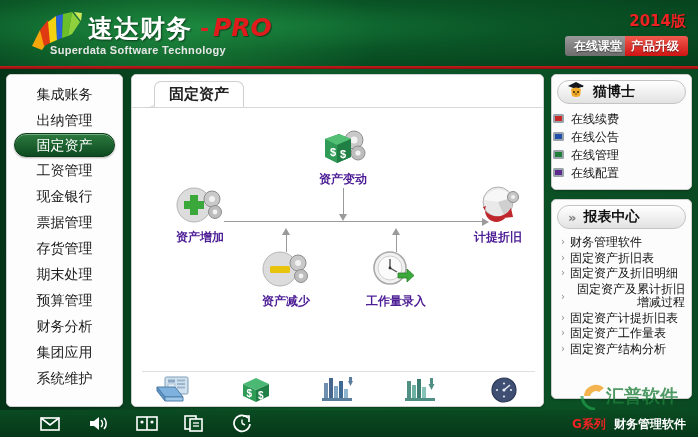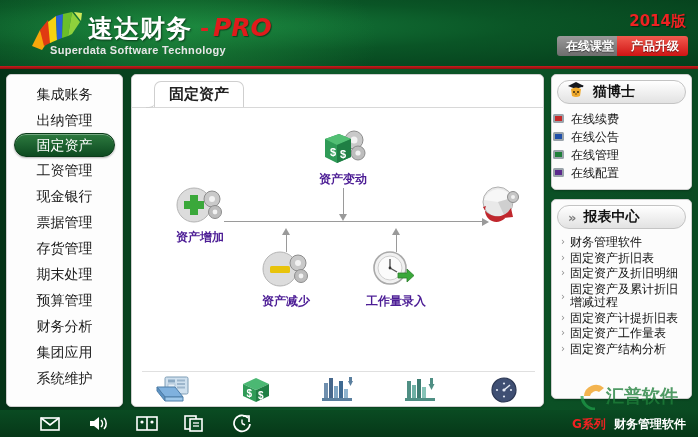--- a/index.html
+++ b/index.html
@@ -30,21 +30,21 @@
               color:#e6e6e6; letter-spacing:.3px;
               font-family:"Liberation Sans",sans-serif; }
   .hdr-year { position:absolute; right:12px; top:12px; color:#ee2222; font-size:15px;
               font-weight:bold; text-shadow:1px 1px 1px rgba(0,0,0,.5); }
   .hdr-btns { position:absolute; right:10px; top:36px; height:20px; display:flex; }
   .hdr-btn { height:20px; display:flex; align-items:center; justify-content:center;
              font-size:12px; font-weight:bold; color:#fff; padding:0 9px;
              text-shadow:0 1px 1px rgba(0,0,0,.55); }
   .hdr-btn.grey { background:linear-gradient(#9a9a9a,#6d6d6d); border-radius:3px 0 0 3px; }
   .hdr-btn.red  { background:linear-gradient(#f25a4e,#cf1414); border-radius:0 3px 3px 0;
-                  margin-left:-6px; padding-left:14px; }
+                  margin-left:-6px; padding-left:6px; }
   .hdr-rule { position:absolute; left:0; top:66px; width:698px; height:3px;
               background:linear-gradient(#c81d1d,#8e0e0e); }
 
   
   .sidebar { position:absolute; left:6px; top:74px; width:117px; height:333px;
              background:#fdfdfd; border:1px solid #cfcfcf; border-radius:5px;
              box-shadow:0 1px 2px rgba(0,0,0,.25); padding-top:6px; }
   .side-item { height:26px; line-height:26px; text-align:center; font-size:14px;
                color:#1b1b1b; margin:0 7px; border-radius:12px;
                font-family:"DejaVu Sans",sans-serif; }
@@ -252,20 +252,21 @@
         <div class="ico">
           <svg width="52" height="42" viewBox="0 0 52 42">
             <circle cx="26" cy="17" r="15" fill="#e9e9e9" stroke="#b0b0b0" stroke-width="1"></circle>
             <path d="M12 15 A15 15 0 0 1 40 13 L26 17 Z" fill="#f7f7f7"></path>
             <path d="M26 17 L40 13 A15 15 0 0 1 32 30 Z" fill="#cfcfcf"></path>
             <path d="M11 22 A15 14 0 0 0 36 27 l3 -4 l2 9 l-9 1 l3 -3 A11 11 0 0 1 14 21 Z" fill="#c0272d"></path>
             <circle cx="41" cy="12" r="5.5" fill="#c6c6c6" stroke="#8d8d8d" stroke-width="1"></circle>
             <circle cx="41" cy="12" r="2" fill="#f2f2f2"></circle>
           </svg>
         </div>
+        <div class="lbl">计提折旧</div>
       </div>
 
     </div>
 
     <div class="toolrule"></div>
     <div class="toolbar">
 
       <div class="tool">
         <div class="tico">
           <svg width="36" height="30" viewBox="0 0 36 30">
@@ -418,21 +419,21 @@
         <div class="ritem">
           <span class="chev">›</span>
           <span class="rtx2">固定资产折旧表</span>
         </div>
         <div class="ritem">
           <span class="chev">›</span>
           <span class="rtx2">固定资产及折旧明细</span>
         </div>
         <div class="ritem">
           <span class="chev" style="line-height:27px;">›</span>
-          <span class="rtx2" style="width:115px;">固定资产及累计折旧增减过程</span>
+          <span class="rtx2" style="width:115px;text-align:right;">固定资产及累计折旧增减过程</span>
         </div>
         <div class="ritem">
           <span class="chev">›</span>
           <span class="rtx2">固定资产计提折旧表</span>
         </div>
         <div class="ritem">
           <span class="chev">›</span>
           <span class="rtx2">固定资产工作量表</span>
         </div>
         <div class="ritem">

